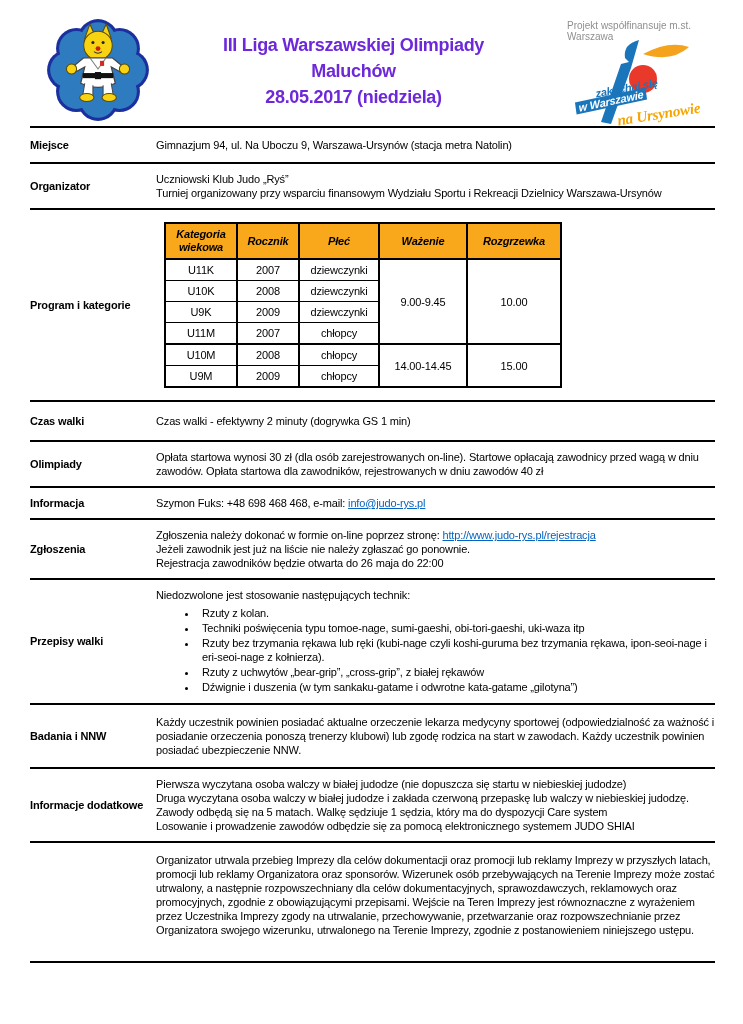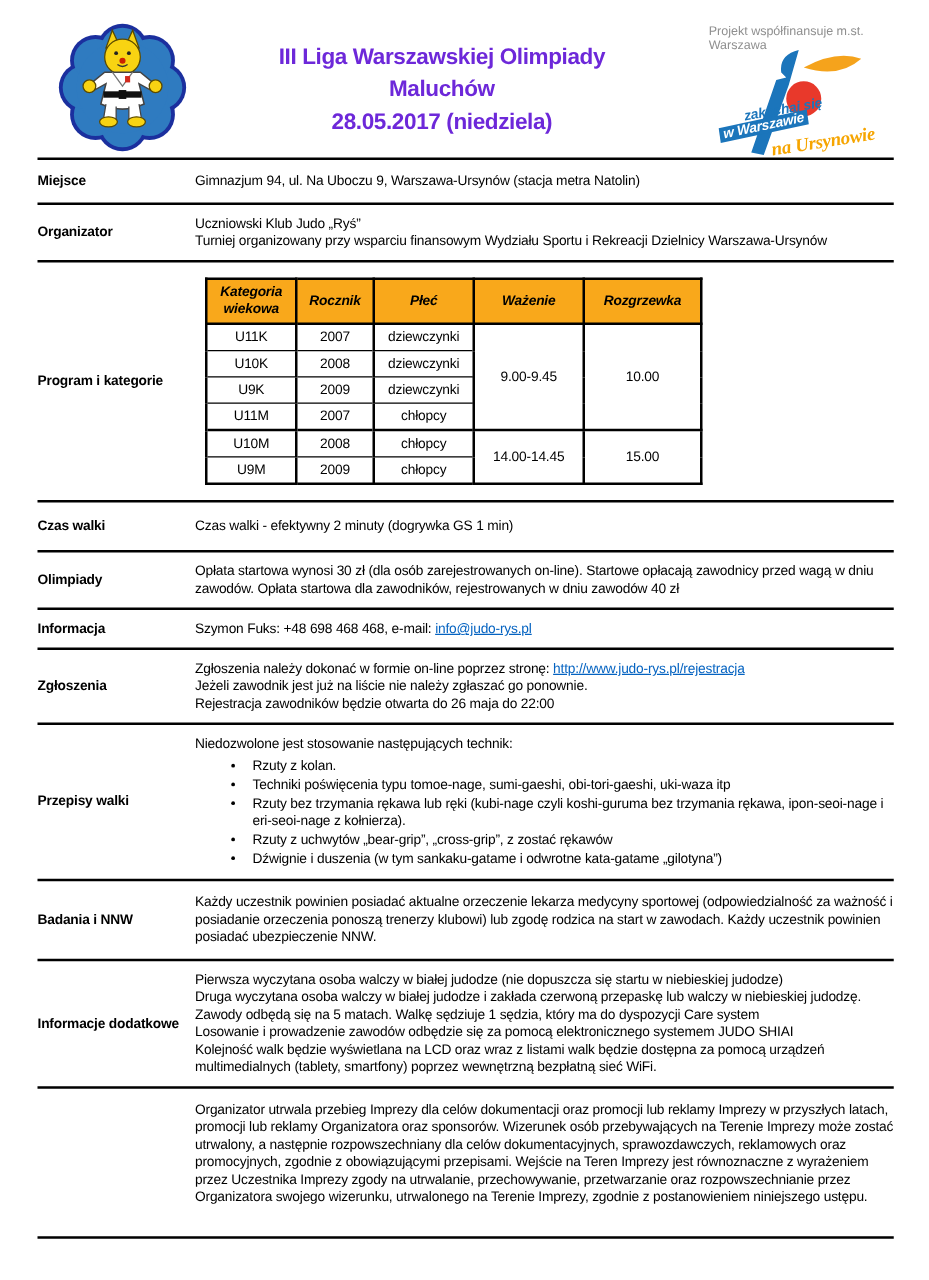--- a/index.html
+++ b/index.html
@@ -211,39 +211,38 @@
     </div>
 
     <div class="irow pad-s">
       <div class="label">Przepisy walki</div>
       <div class="content">
         <div>Niedozwolone jest stosowanie następujących technik:</div>
         <ul class="bullets">
           <li>Rzuty z kolan.</li>
           <li>Techniki poświęcenia typu tomoe-nage, sumi-gaeshi, obi-tori-gaeshi, uki-waza itp</li>
           <li>Rzuty bez trzymania rękawa lub ręki (kubi-nage czyli koshi-guruma bez trzymania rękawa, ipon-seoi-nage i eri-seoi-nage z kołnierza).</li>
-          <li>Rzuty z uchwytów „bear-grip”, „cross-grip”, z zostać rękawów</li>
+          <li>Rzuty z uchwytów „bear-grip”, „cross-grip”, z białej rękawów</li>
           <li>Dźwignie i duszenia (w tym sankaku-gatame i odwrotne kata-gatame „gilotyna”)</li>
         </ul>
       </div>
     </div>
 
     <div class="irow pad-m">
       <div class="label">Badania i NNW</div>
       <div class="content">Każdy uczestnik powinien posiadać aktualne orzeczenie lekarza medycyny sportowej (odpowiedzialność za ważność i posiadanie orzeczenia ponoszą trenerzy klubowi) lub zgodę rodzica na start w zawodach. Każdy uczestnik powinien posiadać ubezpieczenie NNW.</div>
     </div>
 
     <div class="irow pad-s">
       <div class="label">Informacje dodatkowe</div>
       <div class="content">
         <div>Pierwsza wyczytana  osoba walczy w białej judodze (nie dopuszcza się startu w niebieskiej judodze)</div>
         <div>Druga wyczytana  osoba walczy w białej judodze i zakłada czerwoną przepaskę lub walczy w niebieskiej judodzę.</div>
         <div>Zawody odbędą się na 5 matach. Walkę sędziuje 1 sędzia, który ma do dyspozycji Care system</div>
         <div>Losowanie i prowadzenie zawodów odbędzie się za pomocą elektronicznego systemem JUDO SHIAI</div>
-        <div>Kolejność walk będzie wyświetlana na LCD oraz wraz z listami walk będzie dostępna za pomocą urządzeń multimedialnych (tablety, smartfony) poprzez  wewnętrzną bezpłatną sieć WiFi.</div>
       </div>
     </div>
 
     <div class="irow row-wiz">
       <div class="label"></div>
       <div class="content">Organizator utrwala przebieg Imprezy dla celów dokumentacji oraz promocji lub reklamy Imprezy w przyszłych latach, promocji lub reklamy Organizatora oraz sponsorów. Wizerunek osób przebywających na Terenie Imprezy może zostać utrwalony, a następnie rozpowszechniany dla celów dokumentacyjnych, sprawozdawczych, reklamowych oraz promocyjnych, zgodnie z obowiązującymi przepisami. Wejście na Teren Imprezy jest równoznaczne z wyrażeniem przez Uczestnika Imprezy zgody na utrwalanie, przechowywanie, przetwarzanie oraz rozpowszechnianie przez Organizatora swojego wizerunku, utrwalonego na Terenie Imprezy, zgodnie z postanowieniem niniejszego ustępu.</div>
     </div>
 
   </div>
 

